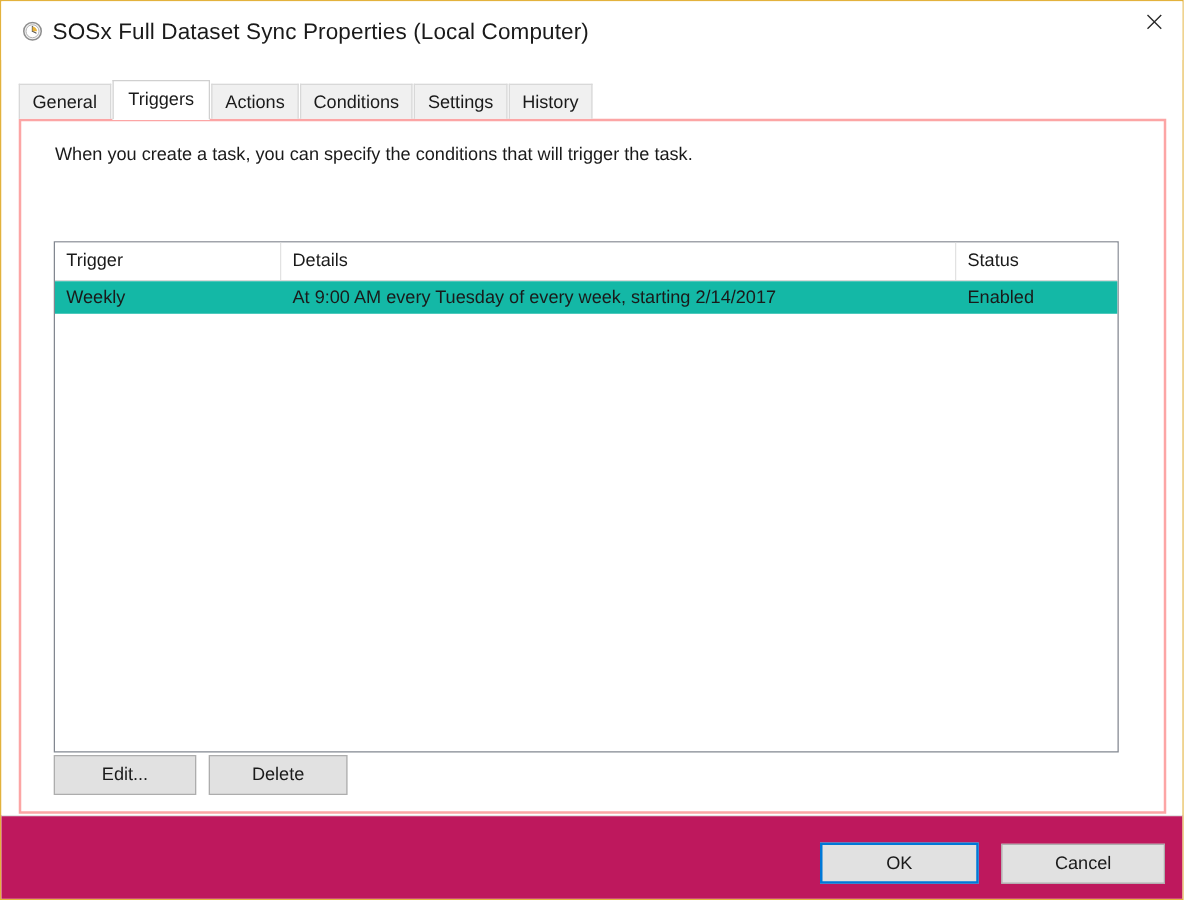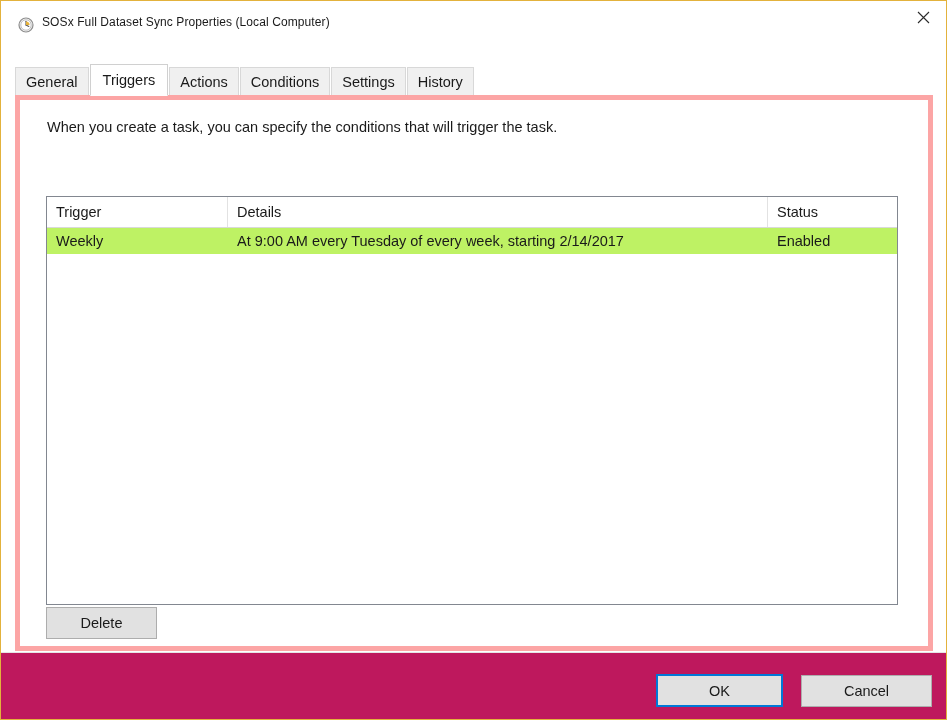--- a/index.html
+++ b/index.html
@@ -35,21 +35,21 @@
     position: absolute;
     left: 17px;
     top: 16px;
     width: 16px;
     height: 16px;
   }
   #title-text {
     position: absolute;
     left: 41px;
     top: 14px;
-    font-size: 12px;
+    font-size: 18px;
     color: #1a1a1a;
     white-space: nowrap;
     letter-spacing: 0.1px;
   }
   #close-button {
     position: absolute;
     right: 0;
     top: 0;
     width: 46px;
     height: 32px;
@@ -98,21 +98,21 @@
 
   
   #tabpanel {
     position: absolute;
     left: 14px;
     top: 94px;
     width: 918px;
     height: 556px;
     box-sizing: border-box;
     background: #ffffff;
-    border: 5px solid #fca5a5;
+    border: 2px solid #fca5a5;
     z-index: 2;
   }
 
   #panel-description {
     position: absolute;
     left: 27px;
     top: 19px;
     font-size: 14.5px;
     color: #1a1a1a;
     white-space: nowrap;
@@ -151,21 +151,21 @@
   .hcell.c0 { width: 181px; }
   .hcell.c1 { width: 540px; }
   .hcell.c2 { width: 129px; border-right: none; }
 
   .list-row {
     display: flex;
     height: 26px;
     background: #ffffff;
     cursor: default;
   }
-  .list-row.selected { background: #bef264; }
+  .list-row.selected { background: #14b8a6; }
   .dcell {
     box-sizing: border-box;
     display: flex;
     align-items: center;
     padding-left: 9px;
     font-size: 14.5px;
     color: #1a1a1a;
     white-space: nowrap;
     overflow: hidden;
   }
@@ -280,20 +280,21 @@
         <div class="hcell c2">Status</div>
       </div>
       <div class="list-row selected">
         <div class="dcell c0">Weekly</div>
         <div class="dcell c1">At 9:00 AM every Tuesday of every week, starting 2/14/2017</div>
         <div class="dcell c2">Enabled</div>
       </div>
     </div>
 
     <div id="panel-actions">
+      <div class="btn w-edit">Edit...</div>
       <div class="btn w-delete">Delete</div>
     </div>
 
   </div>
 
   <div id="footer">
     <div class="btn" id="ok-button">OK</div>
     <div class="btn" id="cancel-button">Cancel</div>
   </div>
 

